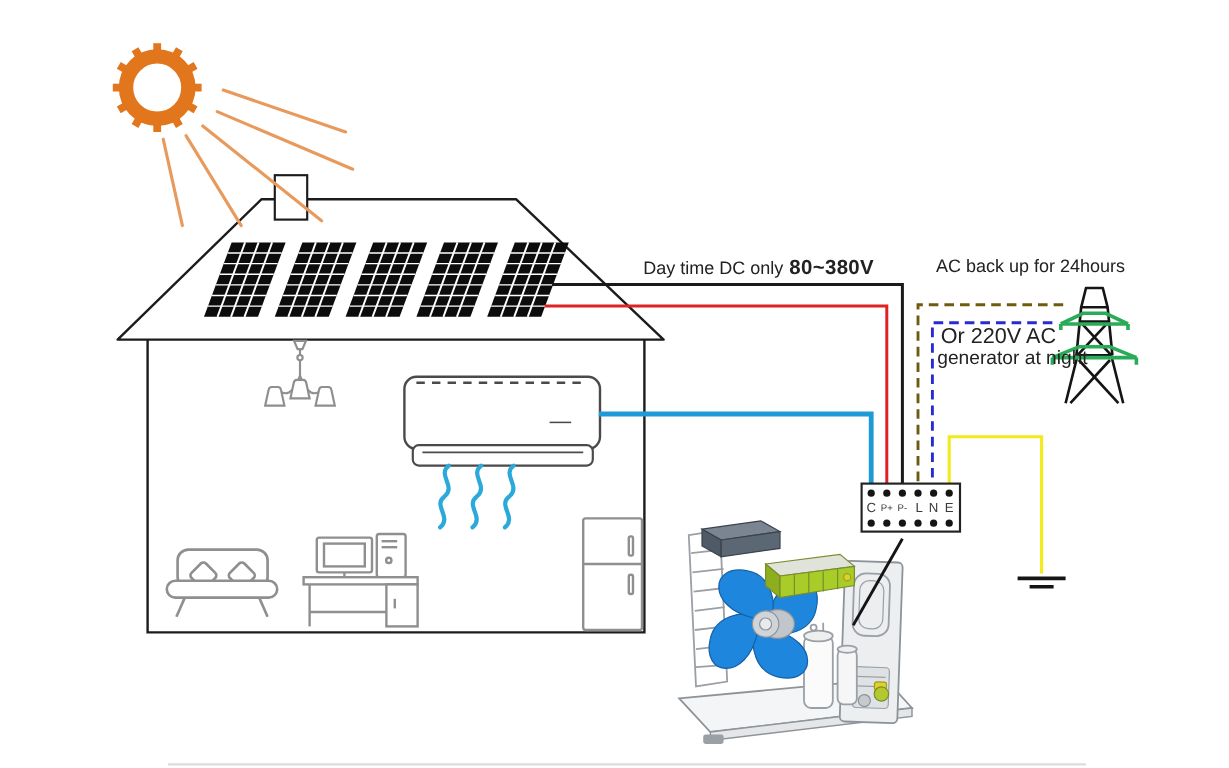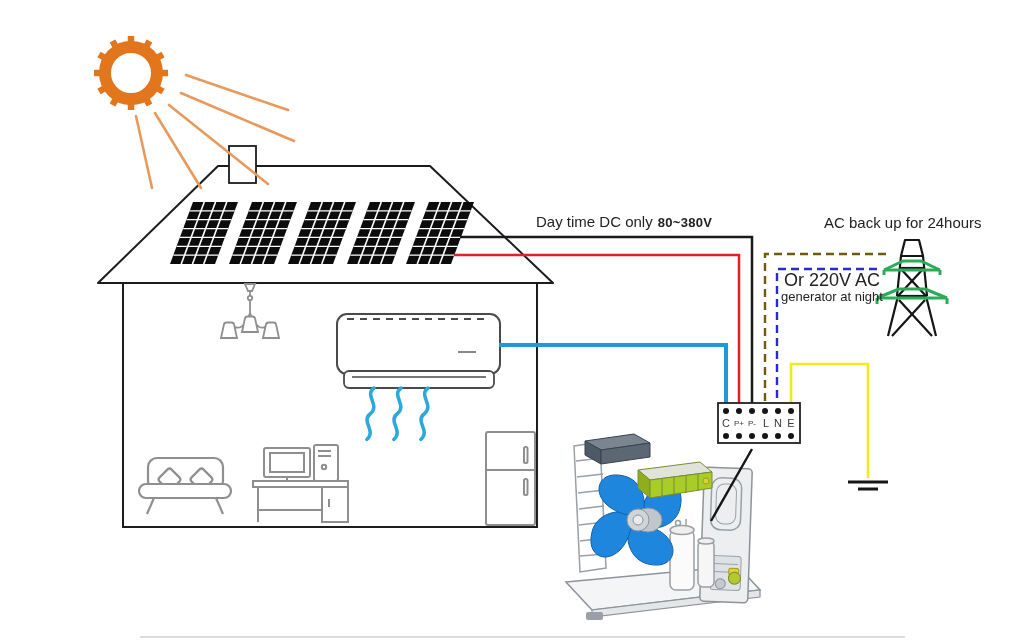--- a/index.html
+++ b/index.html
@@ -1,24 +1,24 @@
 <!DOCTYPE html>
 <html><head>
 <meta charset="utf-8">
 <style>
   html,body{margin:0;padding:0;background:#fff;}
   .stage{position:relative;width:1024px;height:640px;background:#ffffff;overflow:hidden;
          font-family:"Liberation Sans",sans-serif;}
   .stage svg{position:absolute;left:0;top:0;}
   .lbl{position:absolute;color:#222;white-space:nowrap;line-height:1.15;}
   .lbl-day{left:536px;top:213px;font-size:15px;}
-  .lbl-day .val{font-weight:bold;font-size:13px;margin-left:5px;letter-spacing:.3px;}
-  .lbl-backup{left:824px;top:214px;font-size:15px;}
+  .lbl-day .val{font-weight:bold;font-size:17px;margin-left:5px;letter-spacing:.3px;}
+  .lbl-backup{left:780px;top:214px;font-size:15px;}
   .lbl-gen1{left:784px;top:270px;font-size:18px;}
-  .lbl-gen2{left:781px;top:290px;font-size:13px;}
+  .lbl-gen2{left:781px;top:290px;font-size:16px;}
   .tlabel{font-family:"Liberation Sans",sans-serif;fill:#3a3a3a;}
 </style>
 </head>
 <body>
 
 <div class="stage">
 <svg width="1024" height="640" viewBox="0 0 1024 640">
   <defs>
     <g id="pv">
       <polygon points="23,0 68,0 45,62 0,62" fill="#0c0c0c"></polygon>

